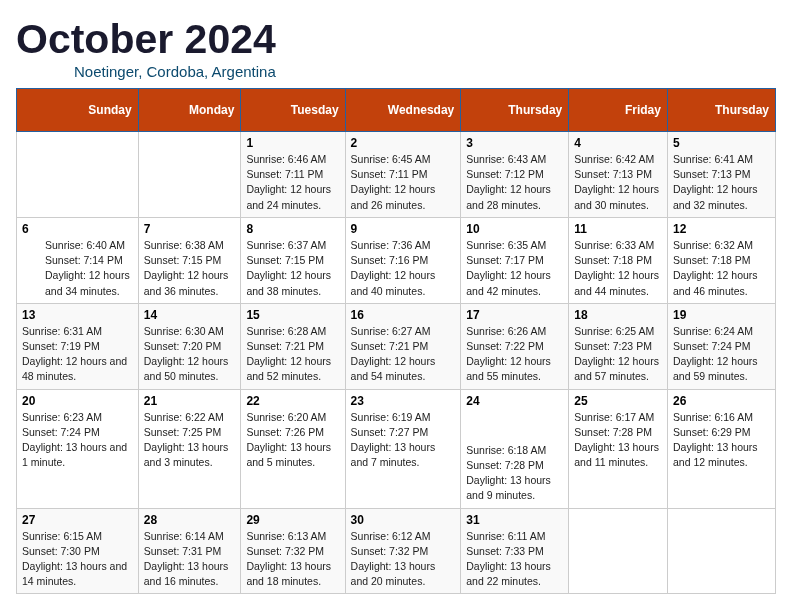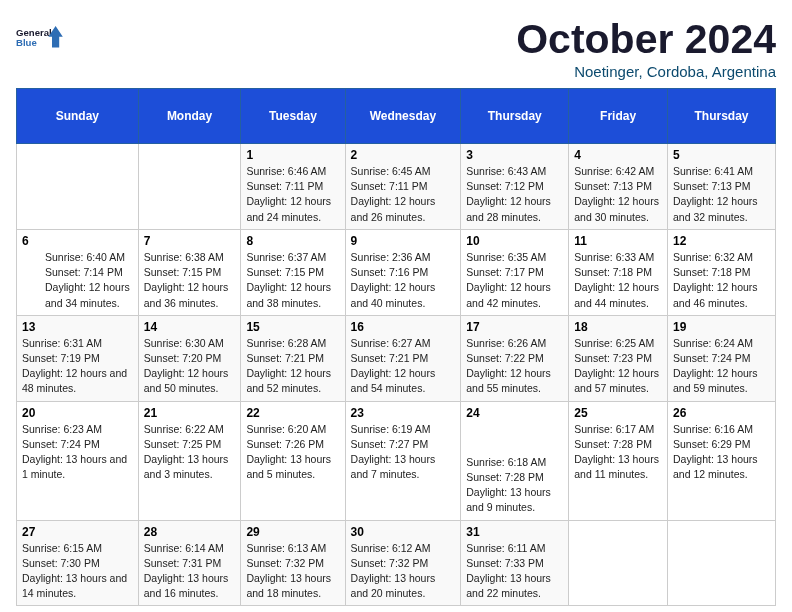--- a/index.html
+++ b/index.html
@@ -32,24 +32,24 @@
     .sub-title {
       font-size: 15px;
       color: #0c4a6e;
     }
     table {
       width: 100%;
       border-collapse: collapse;
       font-size: 11px;
     }
     thead tr th {
-      background-color: #1d4ed8;
+      background-color: #c2410c;
       color: #fff;
-      text-align: center;
-      padding: 20px 6px;
+      text-align: right;
+      padding: 14px 6px;
       font-size: 12px;
       font-weight: bold;
       border: 1px solid #2560a0;
     }
     tbody tr td {
       border: 1px solid #ccc;
       vertical-align: top;
       padding: 4px 5px;
       min-height: 72px;
       background: #fff;
@@ -69,27 +69,20 @@
       line-height: 1.45;
     }
     .empty-cell {
       background: #fff !important;
     }
   </style>
 </head>
 <body>
 
 <div class="header-area">
-  <div class="logo">
-  <svg width="48" height="44" viewBox="0 0 80 44">
-    <text x="0" y="18" font-size="16" font-weight="bold" font-family="Arial" fill="#1a1a2e">General</text>
-    <text x="0" y="36" font-size="16" font-weight="bold" font-family="Arial" fill="#2e6db4">Blue</text>
-    <polygon points="66,2 78,20 72,20 72,38 60,38 60,20 54,20" fill="#2e6db4"></polygon>
-  </svg>
-</div>
   <div class="title-area">
     <div class="main-title">October 2024</div>
     <div class="sub-title">Noetinger, Cordoba, Argentina</div>
   </div>
 </div>
 
 <table>
   <thead>
     <tr>
     <th>Sunday</th>
@@ -150,21 +143,21 @@
 Daylight: 12 hours and 36 minutes.</div>
         </td>
         <td>
           <span class="day-number">8</span>
           <div class="day-detail" style="white-space: pre-line;">Sunrise: 6:37 AM
 Sunset: 7:15 PM
 Daylight: 12 hours and 38 minutes.</div>
         </td>
         <td>
           <span class="day-number">9</span>
-          <div class="day-detail" style="white-space: pre-line;">Sunrise: 2:36 AM
+          <div class="day-detail" style="white-space: pre-line;">Sunrise: 7:36 AM
 Sunset: 7:16 PM
 Daylight: 12 hours and 40 minutes.</div>
         </td>
         <td>
           <span class="day-number">10</span>
           <div class="day-detail" style="white-space: pre-line;">Sunrise: 6:35 AM
 Sunset: 7:17 PM
 Daylight: 12 hours and 42 minutes.</div>
         </td>
         <td>

